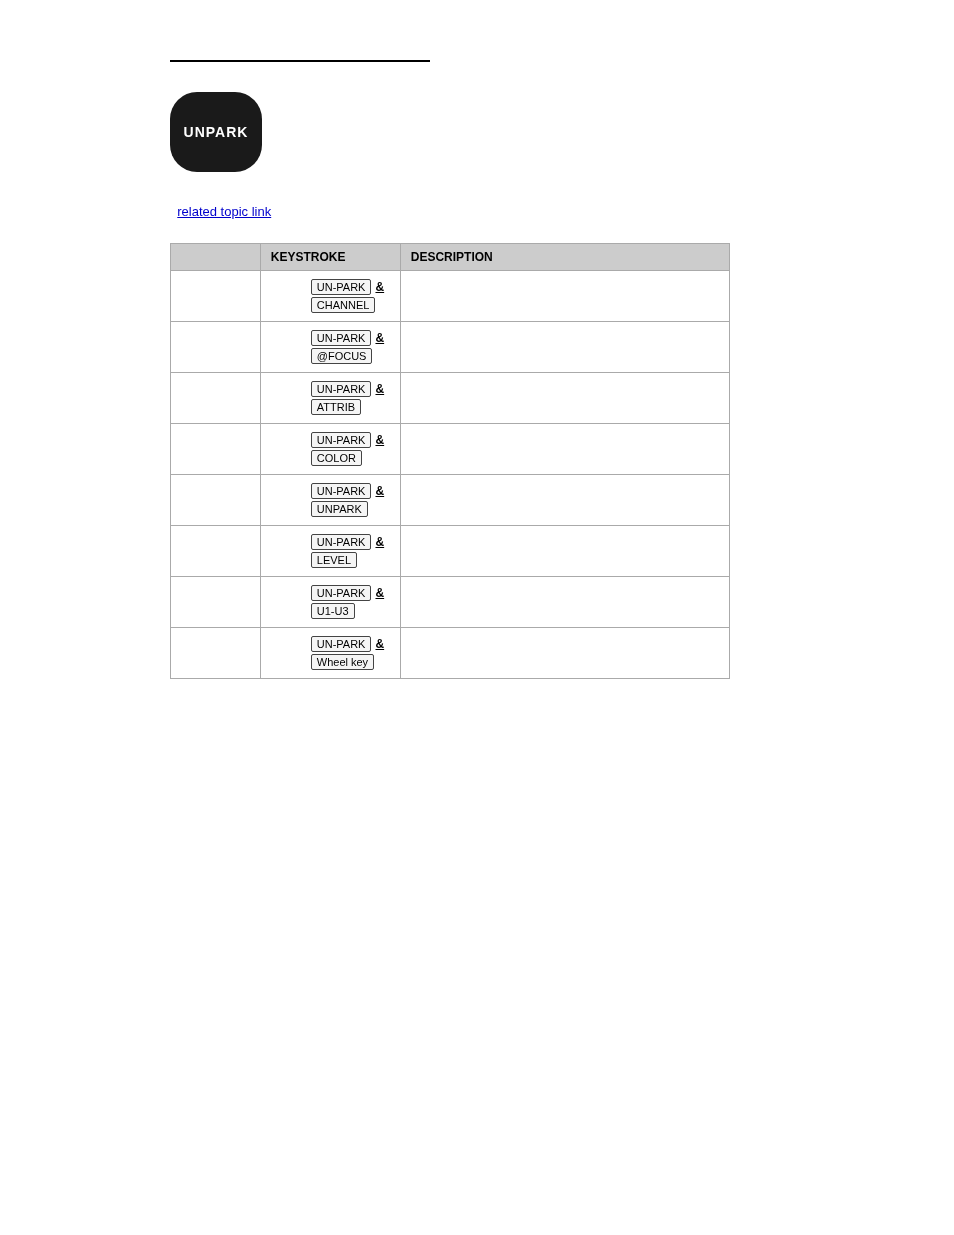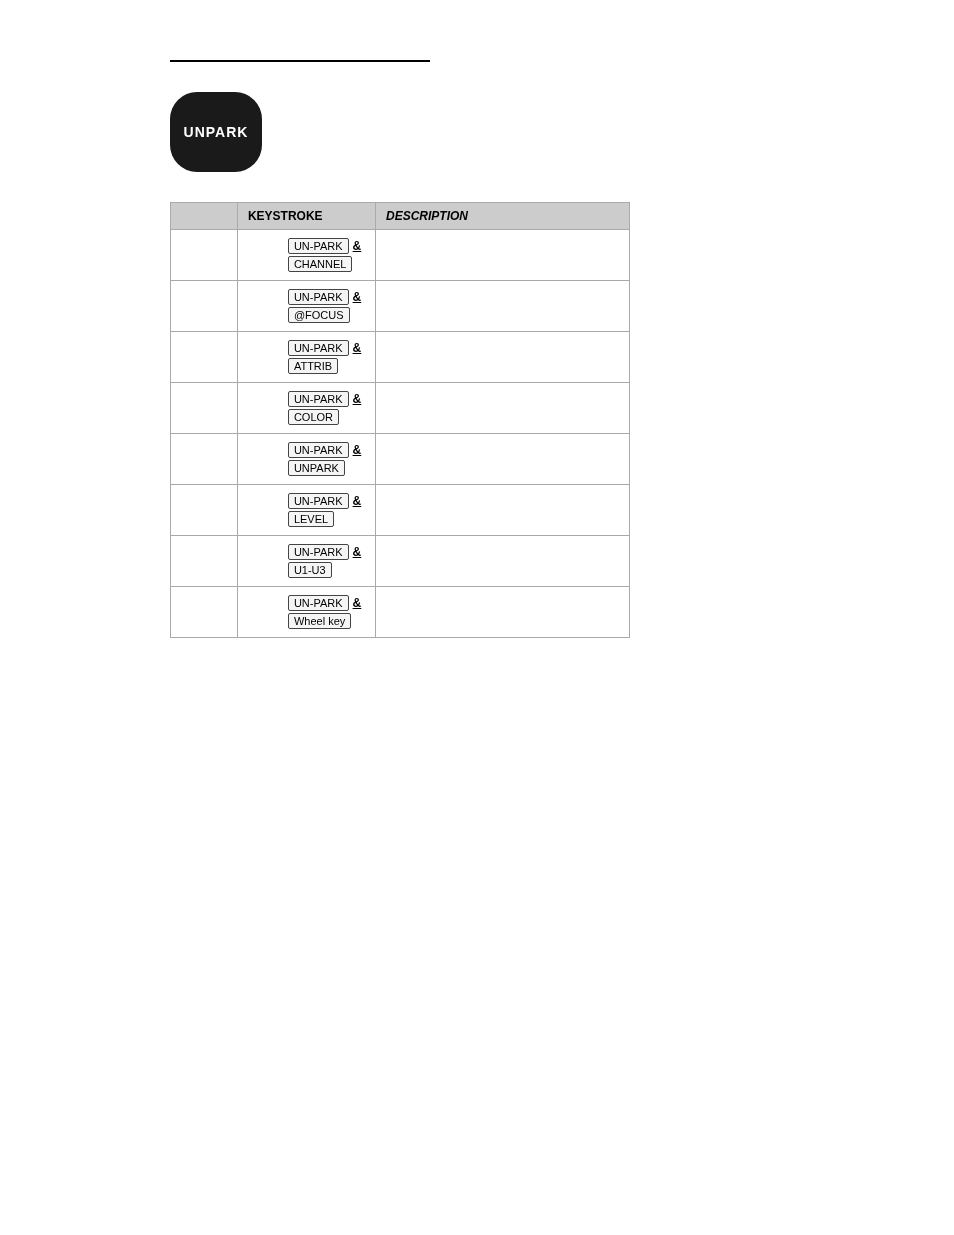--- a/index.html
+++ b/index.html
@@ -66,21 +66,21 @@
       cursor: pointer;
     }
 
     .table-section {
       margin-left: 90px;
       margin-top: 20px;
     }
 
     .commands-table {
       border-collapse: collapse;
-      width: 460px;
+      width: 560px;
       border: 1px solid #aaaaaa;
     }
 
     .commands-table thead tr {
       background: #cccccc;
     }
 
     .commands-table th {
       border: 1px solid #aaaaaa;
       padding: 6px 10px;
@@ -98,21 +98,20 @@
     .col-1 {
       width: 90px;
     }
 
     .col-2 {
       width: 140px;
     }
 
     .col-3 {
       width: 330px;
-      font-style: italic;
     }
 
     .key-box {
       display: inline-block;
       border: 1px solid #444444;
       border-radius: 2px;
       padding: 1px 5px;
       font-size: 11px;
       font-family: Arial, sans-serif;
       background: #f5f5f5;
@@ -144,20 +143,24 @@
 <div class="page-container">
 
   <div class="section-divider"></div>
 
   <div class="unpark-button-container">
     <div class="unpark-button">
       <span>UNPARK</span>
     </div>
   </div>
 
+  <div class="description-text">
+    <span>&nbsp;</span>
+    <span class="link-text">related topic link</span>
+  </div>
 
   <div class="table-section">
     <table class="commands-table">
       <thead>
         <tr>
           <th class="col-1"></th>
           <th class="col-2">KEYSTROKE</th>
           <th class="col-3">DESCRIPTION</th>
         </tr>
       </thead>

